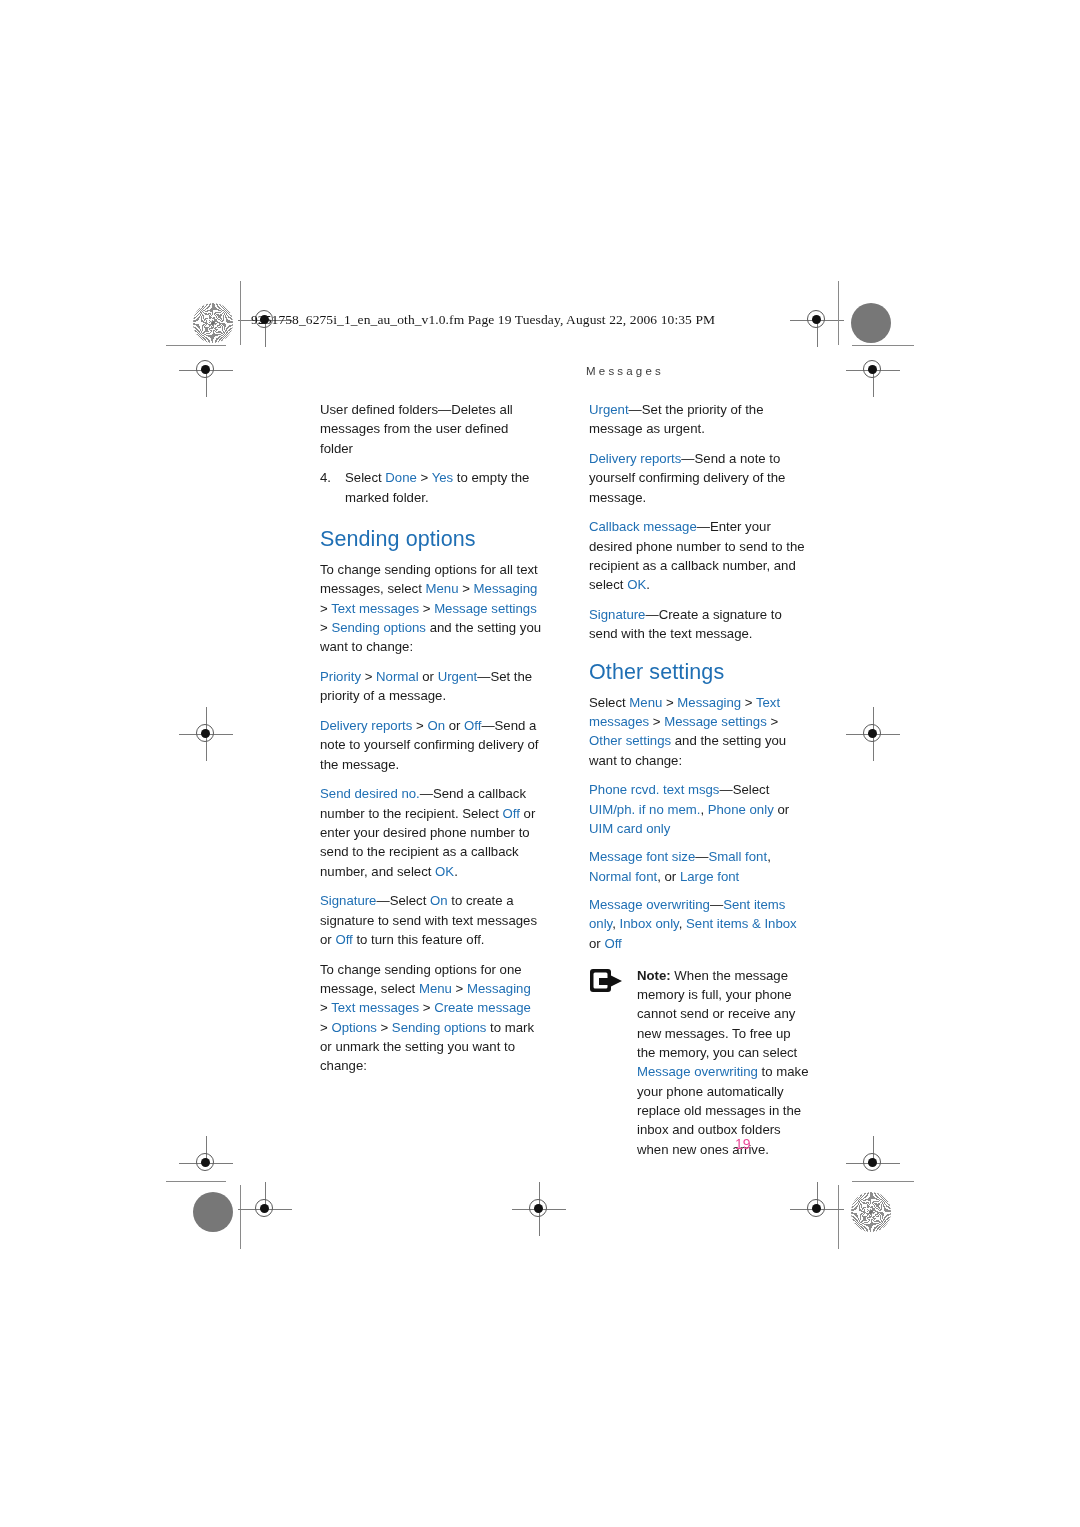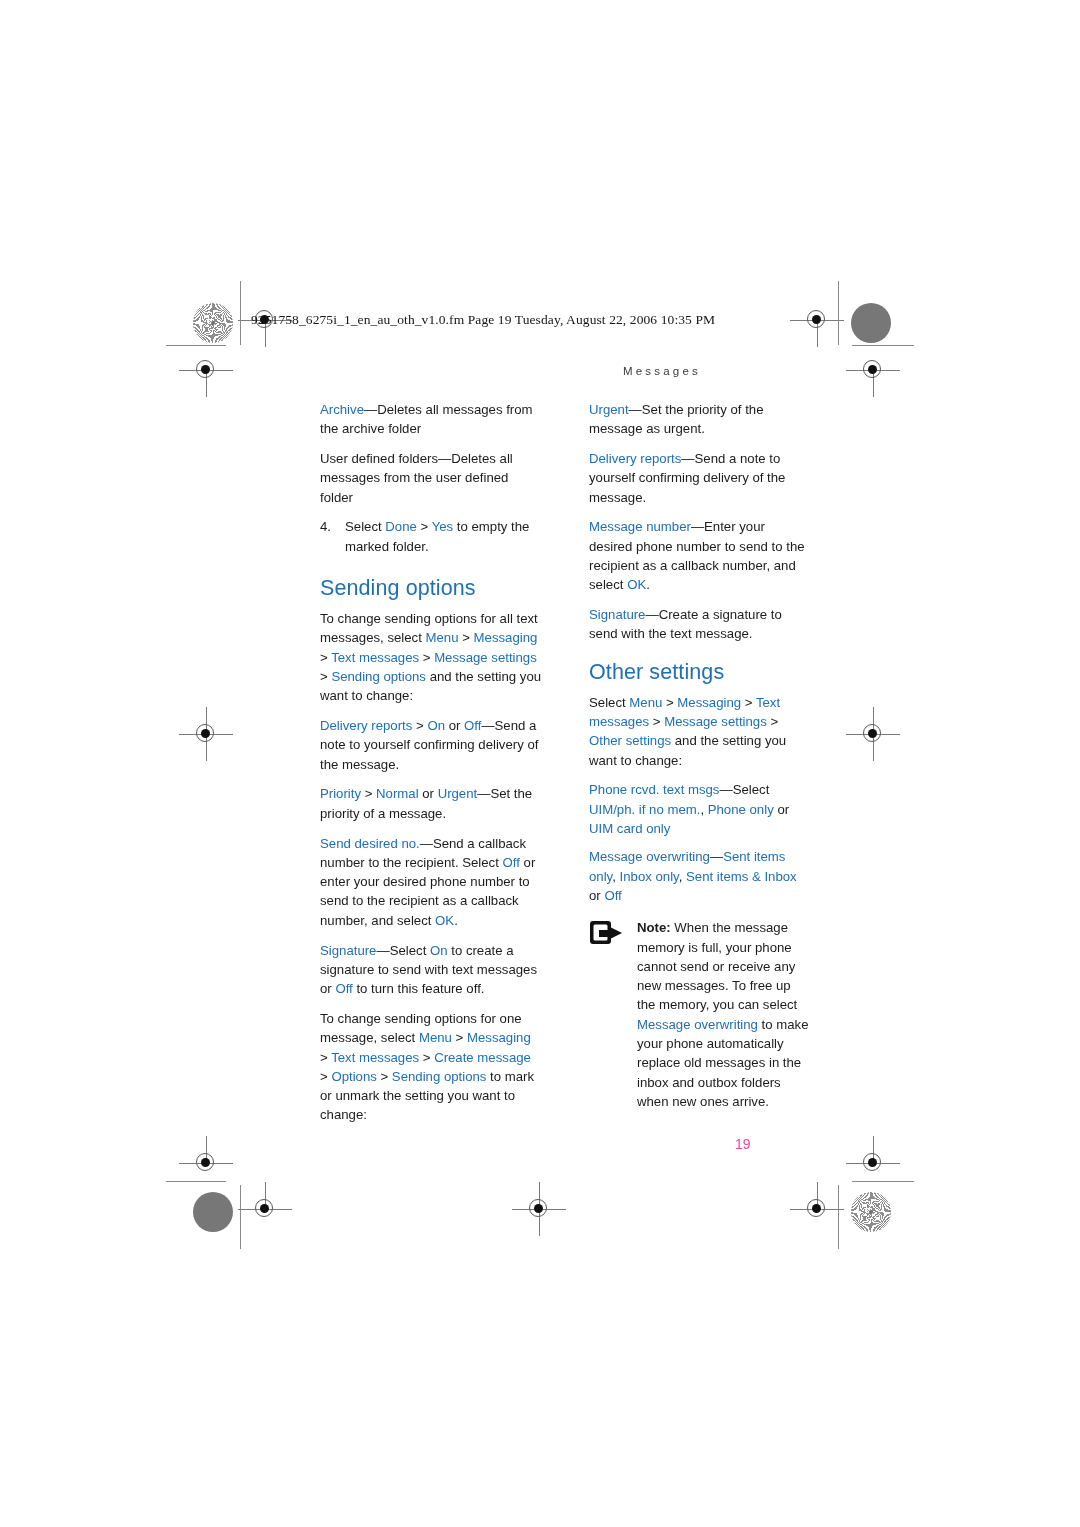--- a/index.html
+++ b/index.html
@@ -93,24 +93,24 @@
     top: 312px;
     font-family: "Liberation Serif", serif;
     font-size: 13.5px;
     color: #161616;
     white-space: nowrap;
     letter-spacing: 0.1px;
   }
 
   .chapter-header {
     position: absolute;
-    left: 547px;
+    left: 586px;
     top: 365px;
     width: 230px;
-    text-align: center;
+    text-align: left;
     font-family: "Liberation Sans", sans-serif;
     font-size: 11.5px;
     letter-spacing: 3.2px;
     color: #3b3b3b;
   }
 
   
   .col {
     position: absolute;
     top: 400px;
@@ -269,61 +269,61 @@
     <div class="ring"></div>
       <div class="dot"></div>
   </div>
 
   <div class="filestamp">9251758_6275i_1_en_au_oth_v1.0.fm  Page 19  Tuesday, August 22, 2006  10:35 PM</div>
 
   <div class="chapter-header">Messages</div>
 
   <div class="col" id="col-left">
 
-    <p class="para"><span class="blue">Archive</span><span>—</span><span>Deletes all messages from the archive folder</span></p>
 
     <p class="para">User defined folders—Deletes all messages from the user defined folder</p>
 
     <div class="step">
       <span class="num">4.</span>
       <span>Select </span><span class="blue">Done</span><span> &gt; </span><span class="blue">Yes</span><span> to empty the marked folder.</span>
     </div>
 
     <h2 class="sect first">Sending options</h2>
 
     <p class="para"><span>To change sending options for all text messages, select </span><span class="blue">Menu</span><span> &gt; </span><span class="blue">Messaging</span><span> &gt; </span><span class="blue">Text messages</span><span> &gt; </span><span class="blue">Message settings</span><span> &gt; </span><span class="blue">Sending options</span><span> and the setting you want to change:</span></p>
 
+    <p class="para"><span class="blue">Priority</span><span> &gt; </span><span class="blue">Normal</span><span> or </span><span class="blue">Urgent</span><span>—</span><span>Set the priority of a message.</span></p>
+
     <p class="para"><span class="blue">Delivery reports</span><span> &gt; </span><span class="blue">On</span><span> or </span><span class="blue">Off</span><span>—</span><span>Send a note to yourself confirming delivery of the message.</span></p>
 
-    <p class="para"><span class="blue">Priority</span><span> &gt; </span><span class="blue">Normal</span><span> or </span><span class="blue">Urgent</span><span>—</span><span>Set the priority of a message.</span></p>
-
     <p class="para"><span class="blue">Send desired no.</span><span>—</span><span>Send a callback number to the recipient. Select </span><span class="blue">Off</span><span> or enter your desired phone number to send to the recipient as a callback number, and select </span><span class="blue">OK</span><span>.</span></p>
 
     <p class="para"><span class="blue">Signature</span><span>—</span><span>Select </span><span class="blue">On</span><span> to create a signature to send with text messages or </span><span class="blue">Off</span><span> to turn this feature off.</span></p>
 
     <p class="para"><span>To change sending options for one message, select </span><span class="blue">Menu</span><span> &gt; </span><span class="blue">Messaging</span><span> &gt; </span><span class="blue">Text messages</span><span> &gt; </span><span class="blue">Create message</span><span> &gt; </span><span class="blue">Options</span><span> &gt; </span><span class="blue">Sending options</span><span> to mark or unmark the setting you want to change:</span></p>
 
   </div>
 
   <div class="col" id="col-right">
 
     <p class="para"><span class="blue">Urgent</span><span>—</span><span>Set the priority of the message as urgent.</span></p>
 
     <p class="para"><span class="blue">Delivery reports</span><span>—</span><span>Send a note to yourself confirming delivery of the message.</span></p>
 
-    <p class="para"><span class="blue">Message number</span><span>—</span><span>Enter your desired phone number to send to the recipient as a callback number, and select </span><span class="blue">OK</span><span>.</span></p>
+    <p class="para"><span class="blue">Callback message</span><span>—</span><span>Enter your desired phone number to send to the recipient as a callback number, and select </span><span class="blue">OK</span><span>.</span></p>
 
     <p class="para"><span class="blue">Signature</span><span>—</span><span>Create a signature to send with the text message.</span></p>
 
     <h2 class="sect">Other settings</h2>
 
     <p class="para"><span>Select </span><span class="blue">Menu</span><span> &gt; </span><span class="blue">Messaging</span><span> &gt; </span><span class="blue">Text messages</span><span> &gt; </span><span class="blue">Message settings</span><span> &gt; </span><span class="blue">Other settings</span><span> and the setting you want to change:</span></p>
 
     <p class="para tight"><span class="blue">Phone rcvd. text msgs</span><span>—</span><span>Select </span><span class="blue">UIM/ph. if no mem.</span><span>, </span><span class="blue">Phone only</span><span> or </span><span class="blue">UIM card only</span></p>
 
+    <p class="para tight"><span class="blue">Message font size</span><span>—</span><span class="blue">Small font</span><span>, </span><span class="blue">Normal font</span><span>, or </span><span class="blue">Large font</span></p>
 
     <p class="para tight"><span class="blue">Message overwriting</span><span>—</span><span class="blue">Sent items only</span><span>, </span><span class="blue">Inbox only</span><span>, </span><span class="blue">Sent items &amp; Inbox</span><span> or </span><span class="blue">Off</span></p>
 
     <div class="note">
       <div class="noteicon">
         <svg width="38" height="26" viewBox="0 0 38 26" xmlns="http://www.w3.org/2000/svg">
           <rect x="1" y="1" width="21" height="23" rx="3" ry="3" fill="#111111"></rect>
           <rect x="4.5" y="4.5" width="14" height="16" rx="1.5" ry="1.5" fill="#ffffff"></rect>
           <rect x="10" y="10" width="12" height="7" fill="#111111"></rect>
           <path d="M20 6.5 L33 13 L20 19.5 Z" fill="#111111"></path>

